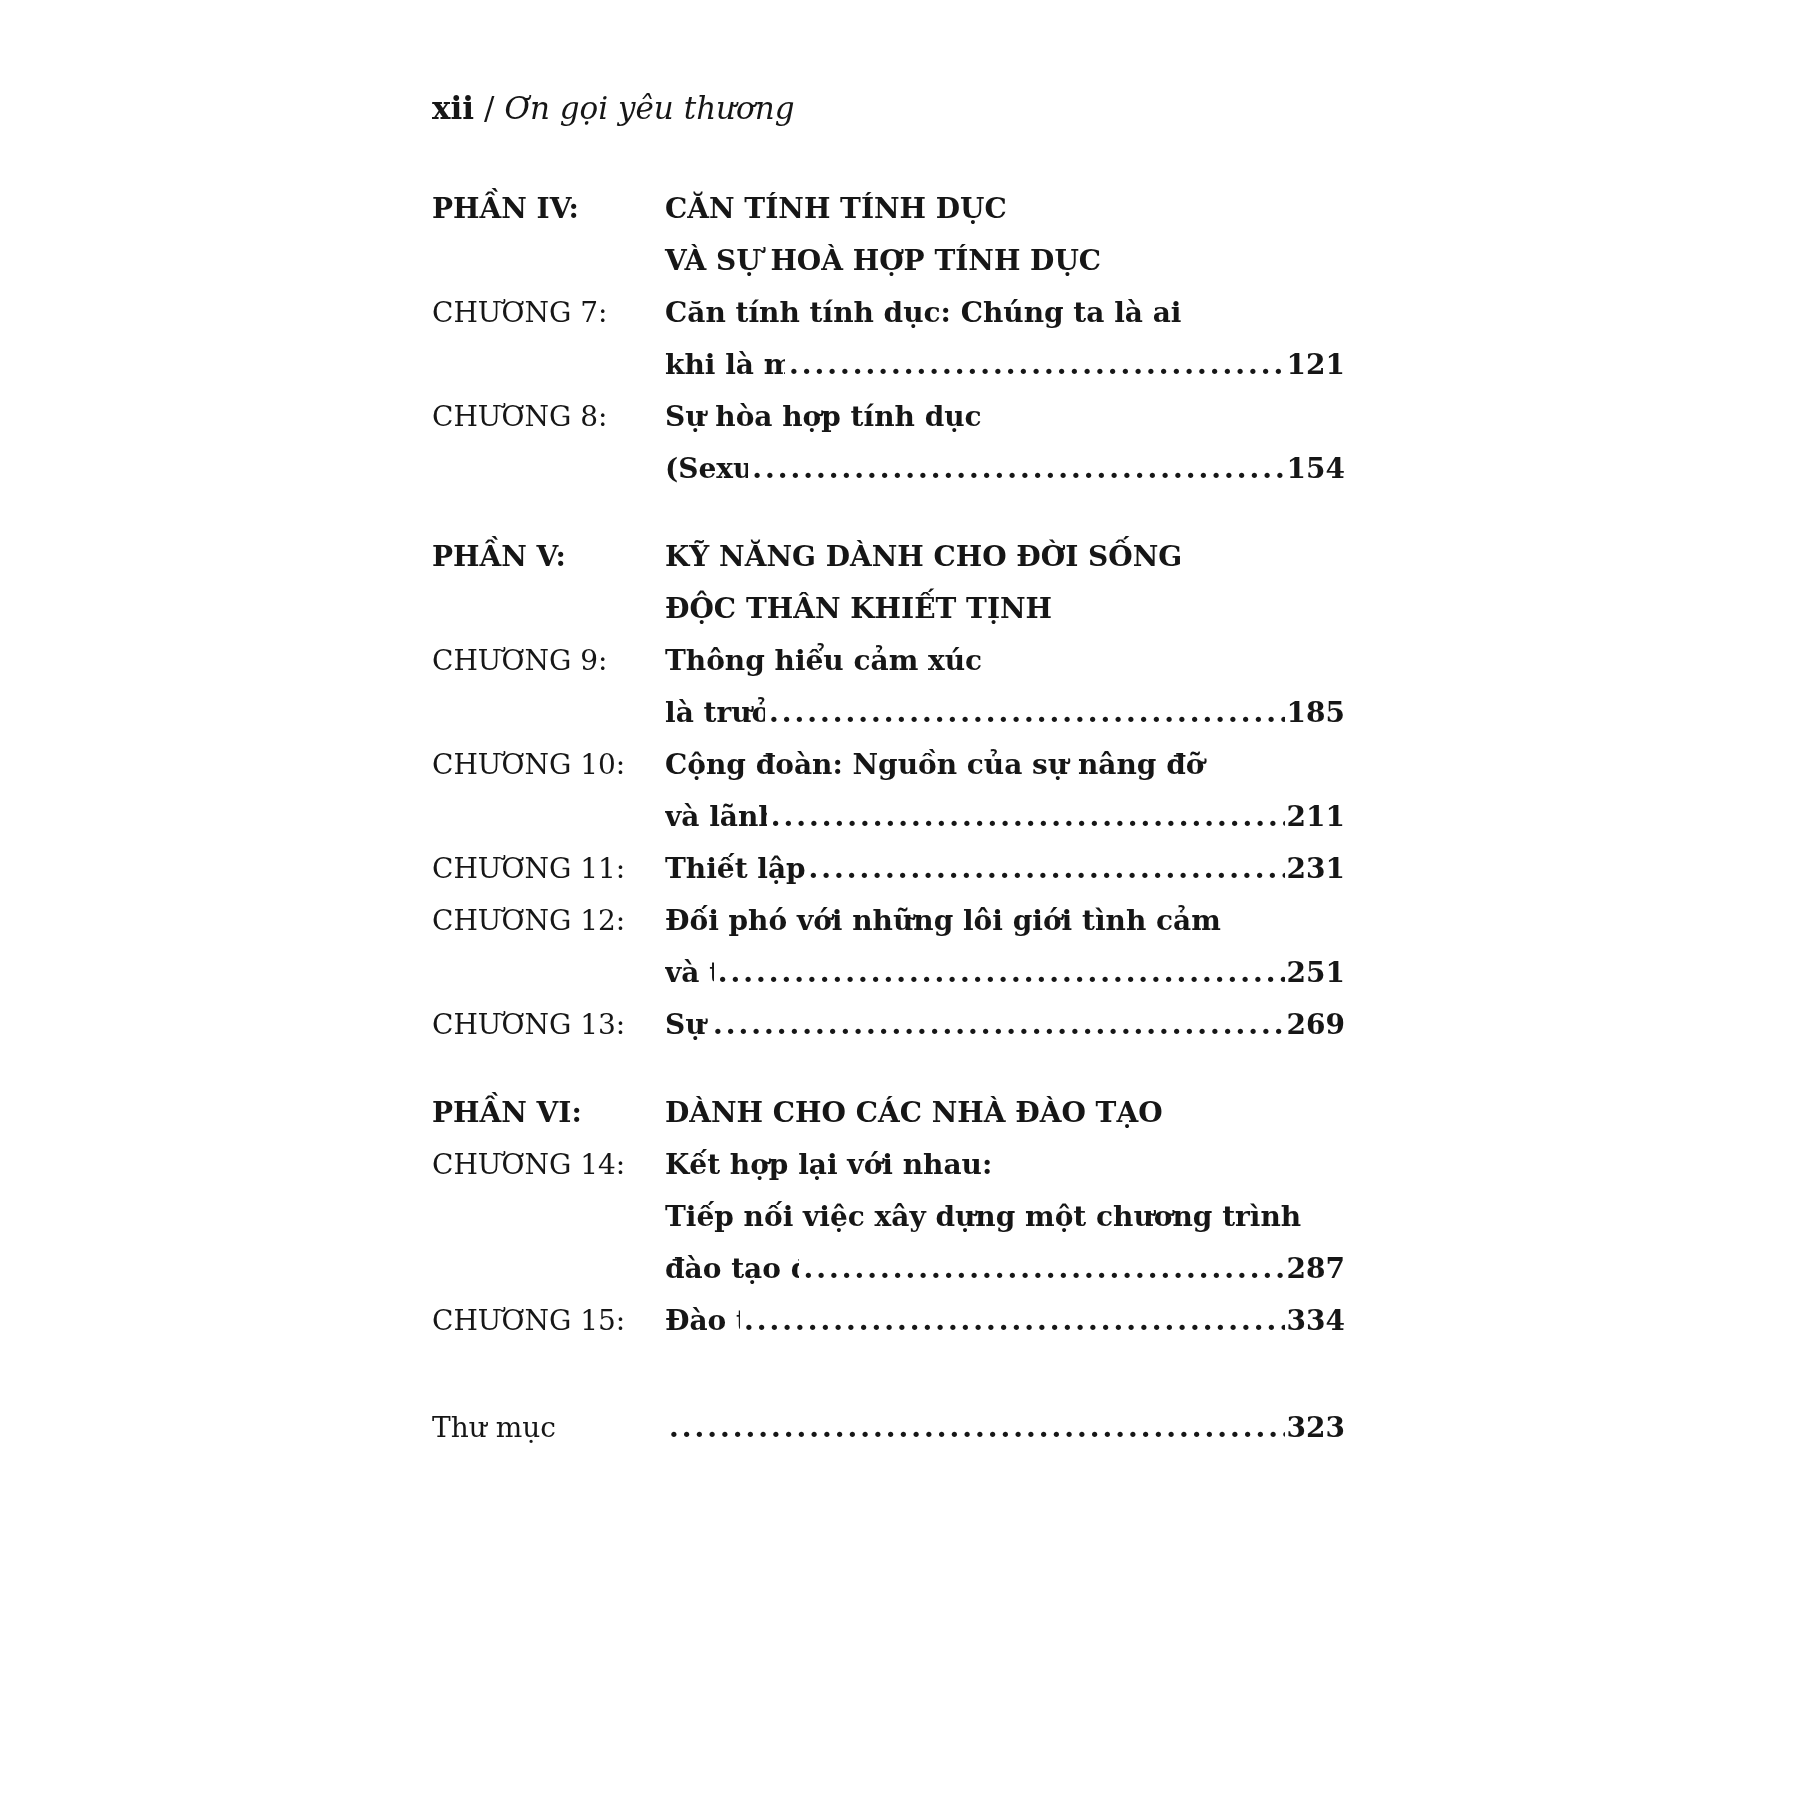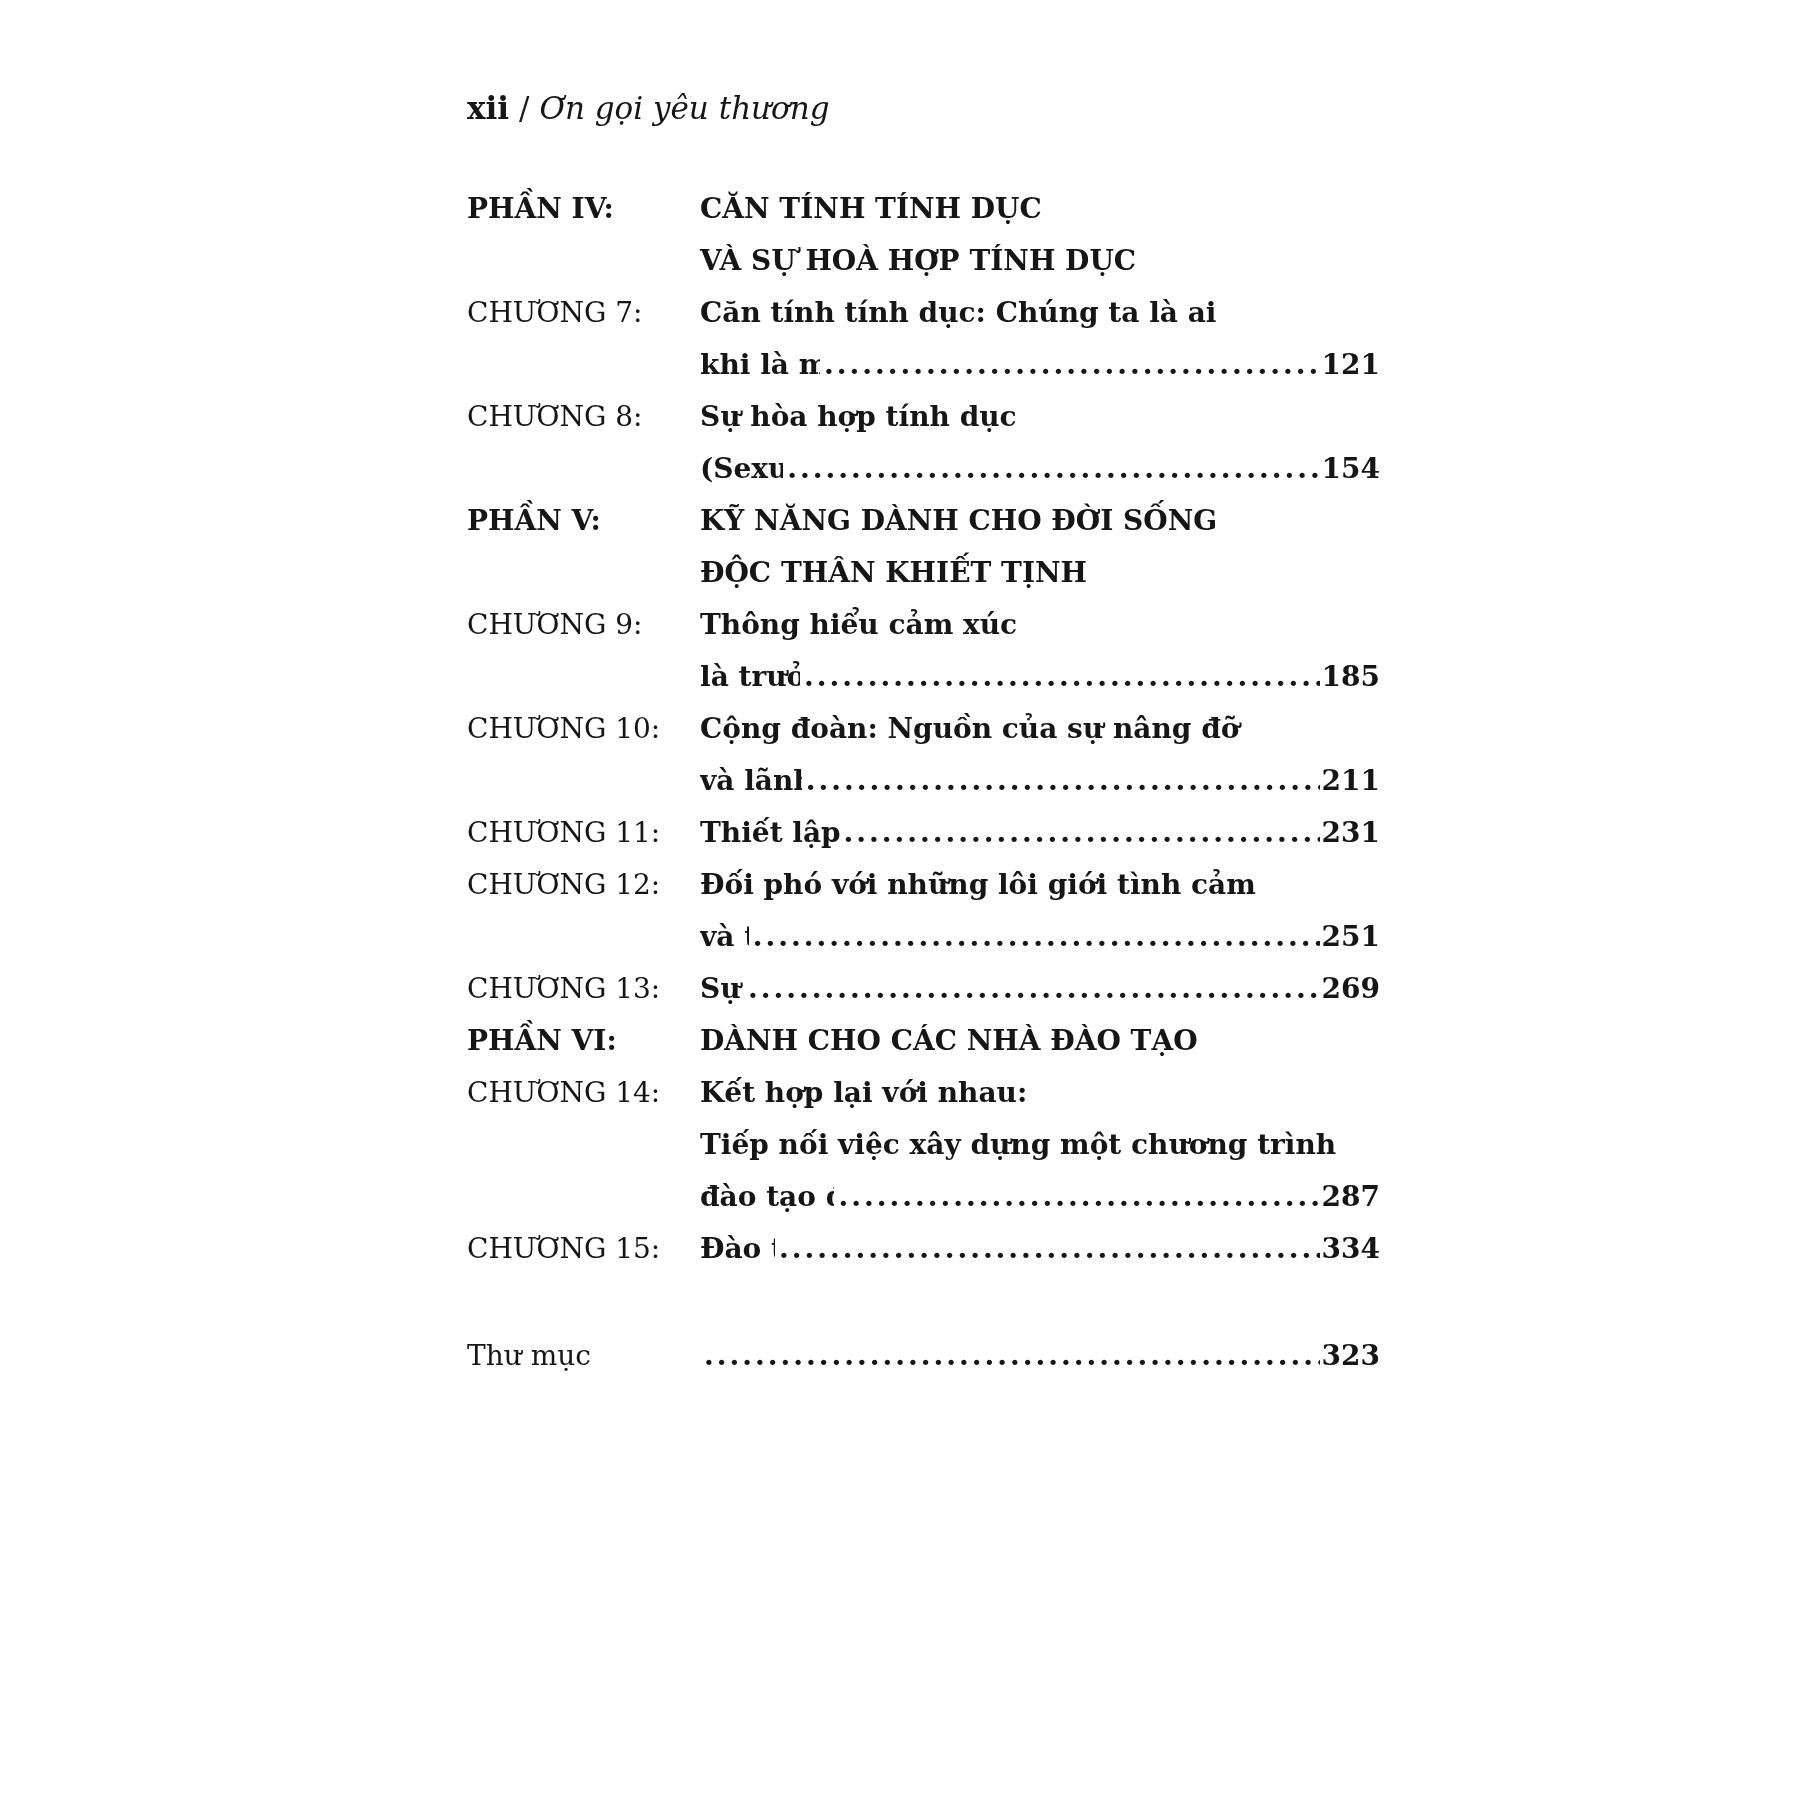--- a/index.html
+++ b/index.html
@@ -13,36 +13,36 @@
     color: #161616;
   }
   .page {
     position: relative;
     width: 1799px;
     height: 1799px;
     background: #ffffff;
   }
   .page-content {
     position: absolute;
-    left: 467px;
+    left: 432px;
     top: 86px;
     width: 913px;
   }
   .page-header {
     font-size: 31px;
     line-height: 44px;
     margin-bottom: 53px;
     white-space: nowrap;
   }
   .folio { font-weight: bold; }
   .hdr-sep { font-weight: normal; padding: 0 10px; }
   .running-title { font-style: italic; }
 
   .toc { font-size: 28px; }
-  .section { }
+  .section { margin-top: 36px; }
   .section.first { margin-top: 0; }
   .row {
     display: grid;
     grid-template-columns: 233px 1fr;
     align-items: start;
   }
   .label {
     line-height: 52px;
     white-space: nowrap;
   }

